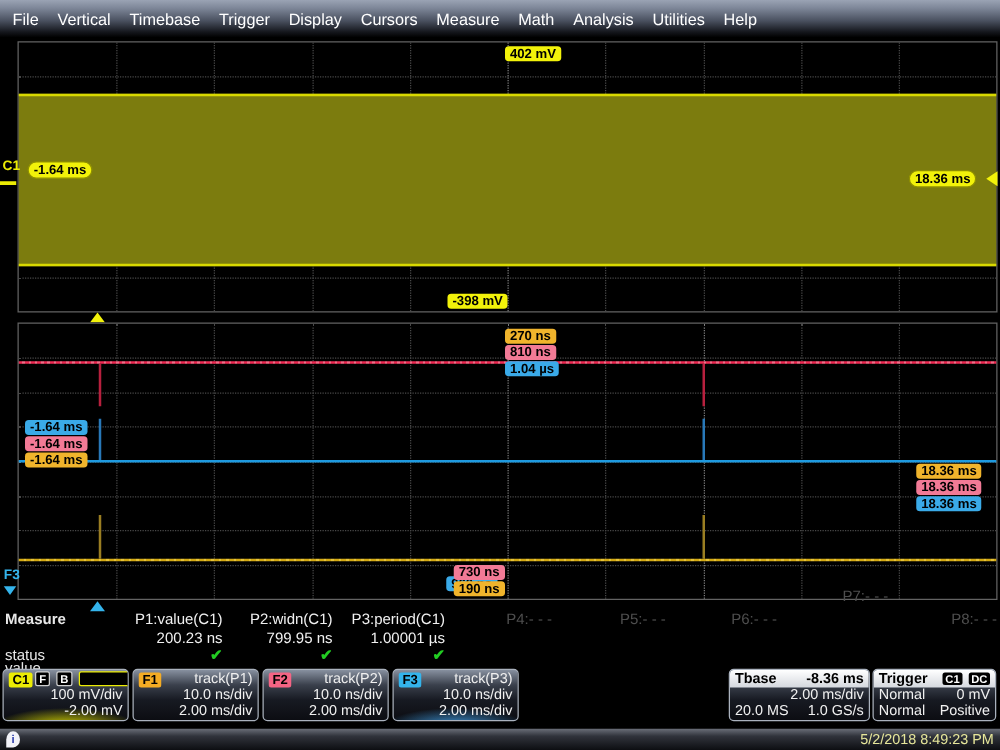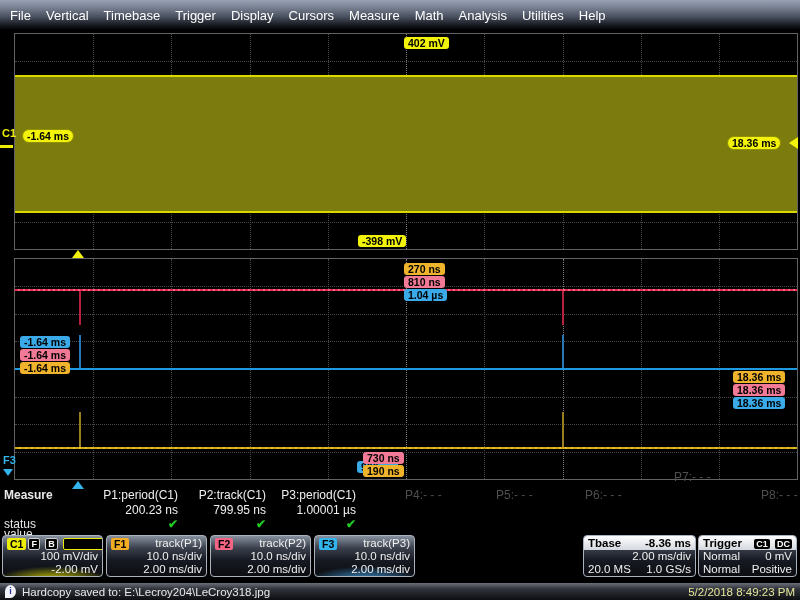--- a/index.html
+++ b/index.html
@@ -173,25 +173,25 @@
 
   <span class="chan-ind" style="left:3px;top:454px;color:#34b4ec;">F3</span>
   <div class="tri-down" style="left:3px;top:469px;"></div>
   <div class="tri-up" style="left:72px;top:481px;border-bottom-color:#34b4ec;"></div>
 
   <div>
     <span class="mrow-label" style="top:488px;font-weight:bold;">Measure</span>
     <span class="mrow-label" style="top:503px;margin-top:24px;">value</span>
     <span class="mrow-label" style="top:517px;">status</span>
 
-    <span class="mcol" style="left:66px;top:488px;">P1:period(C1)</span>
+    <span class="mcol" style="left:66px;top:488px;">P1:value(C1)</span>
     <span class="mcol" style="left:66px;top:503px;">200.23 ns</span>
     <span class="mcol check" style="left:66px;top:517px;">✔</span>
 
-    <span class="mcol" style="left:154px;top:488px;">P2:track(C1)</span>
+    <span class="mcol" style="left:154px;top:488px;">P2:widn(C1)</span>
     <span class="mcol" style="left:154px;top:503px;">799.95 ns</span>
     <span class="mcol check" style="left:154px;top:517px;">✔</span>
 
     <span class="mcol" style="left:244px;top:488px;">P3:period(C1)</span>
     <span class="mcol" style="left:244px;top:503px;">1.00001 µs</span>
     <span class="mcol check" style="left:244px;top:517px;">✔</span>
 
     <span class="mcol-empty" style="left:405px;top:488px;">P4:- - -</span>
     <span class="mcol-empty" style="left:496px;top:488px;text-align:center;">P5:- - -</span>
     <span class="mcol-empty" style="left:585px;top:488px;">P6:- - -</span>
@@ -282,17 +282,16 @@
       <span>0 mV</span>
     </div>
     <div class="desc-row">
       <span>Normal</span>
       <span>Positive</span>
     </div>
   </div>
 
   <div id="statusbar">
     <span id="status-icon">i</span>
-    <span>Hardcopy saved to: E:\Lecroy204\LeCroy318.jpg</span>
     <span id="status-date">5/2/2018 8:49:23 PM</span>
   </div>
 
 </div>
 
 </body></html>

